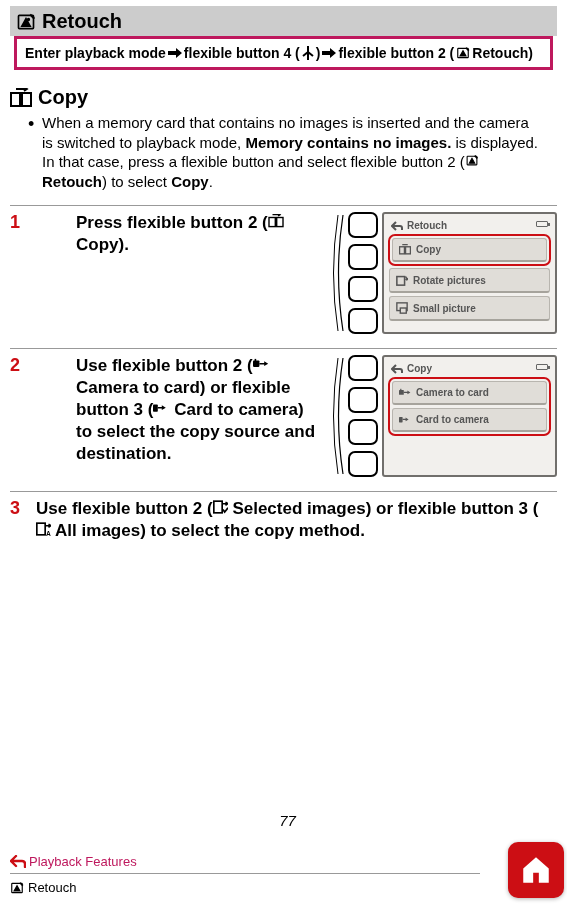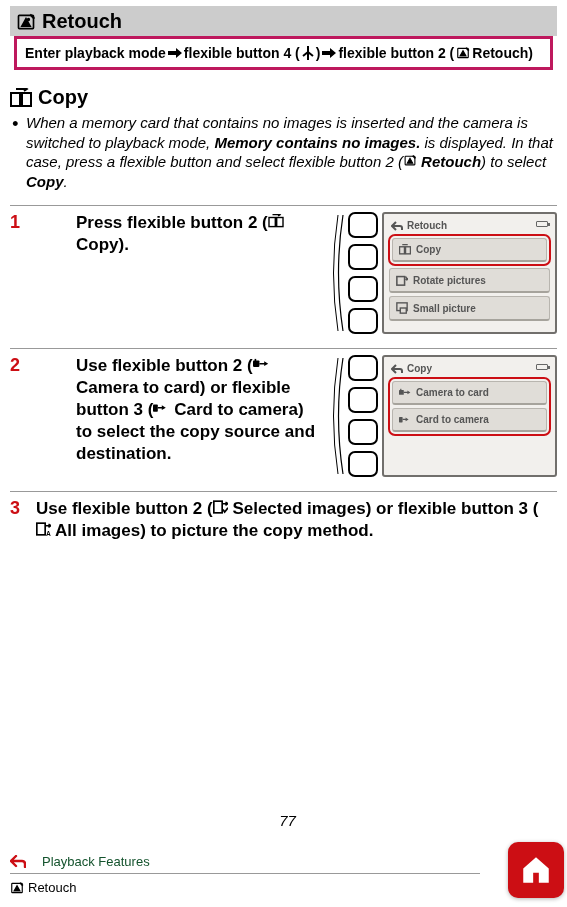--- a/index.html
+++ b/index.html
@@ -18,21 +18,21 @@
       padding: 6px 8px;
       font-size: 14px; font-weight: bold;
       display: flex; align-items: center; flex-wrap: wrap; gap: 2px;
     }
     .icon { display: inline-flex; align-items: center; justify-content: center; }
     .h2-row {
       display: flex; align-items: center; gap: 6px;
       font-weight: bold; font-size: 20px; margin: 16px 0 3px 0;
     }
     .body-text { font-size: 15px; line-height: 1.3; }
-    ul.bullets { list-style: none; padding: 0; margin: 4px 0; font-style: italic; }
+    ul.bullets { list-style: none; padding: 0; margin: 4px 16px; }
     ul.bullets li { position: relative; padding-left: 16px; font-size: 15px; line-height: 1.3; }
     ul.bullets li::before {
       content: "•"; position: absolute; left: 2px; top: 0; font-size: 18px;
     }
 
     hr.sep { border: none; border-top: 1px solid #999; margin: 14px 0 6px 0; }
 
     .step { display: flex; gap: 10px; margin-bottom: 6px; }
     .step-num { color: #cc0e14; font-weight: bold; font-size: 18px; min-width: 16px; }
     .step-body { flex: 1; font-size: 17px; font-weight: bold; line-height: 1.3; }
@@ -100,21 +100,21 @@
       border: 2px solid #cc0e14;
       border-radius: 7px;
       padding: 2px;
       display: flex; flex-direction: column; gap: 3px;
       margin: -1px;
     }
 
     
     .pg-num { text-align: center; font-style: italic; font-size: 15px; position: absolute; bottom: 78px; width: 547px; padding-left: 28px; }
     .footer-area { position: absolute; bottom: 12px; left: 10px; right: 10px; }
-    .pb-row { display: flex; align-items: center; gap: 16px; color: #14532d; font-size: 13px; }
+    .pb-row { display: flex; align-items: center; gap: 3px; color: #be185d; font-size: 13px; }
     .pb-row .lbl { font-weight: normal; }
     .footer-sep { border: none; border-top: 1px solid #999; margin: 4px 0 6px 0; width: 470px; }
     .retouch-row { display: flex; align-items: center; gap: 4px; font-size: 13px; }
 
     .home-btn {
       position: absolute; right: 3px; bottom: 9px;
       width: 56px; height: 56px;
       background: #cc0e14; border-radius: 10px;
       display: flex; align-items: center; justify-content: center;
       box-shadow: 0 1px 4px rgba(0,0,0,.3);
@@ -347,21 +347,21 @@
             <rect x="1" y="1" width="10" height="14"></rect>
             <path d="M11 4 L17 4 M15 2 L18 4 L15 6" stroke-width="1.8"></path>
             <path d="M12 11 L14 14 L18 9"></path>
           </svg>
         </span> <span>Selected images</span><span>) or flexible button 3 (</span><span class="icon">
           <svg width="15" height="14" viewBox="0 0 18 16" fill="none" stroke="#000" stroke-width="2">
             <rect x="1" y="1" width="10" height="14"></rect>
             <path d="M11 4 L17 4 M15 2 L18 4 L15 6" stroke-width="1.8"></path>
             <text x="12" y="16" font-size="8" font-family="Arial" fill="#000" stroke="none">ALL</text>
           </svg>
-        </span> <span>All images</span><span>) to picture the copy method.</span>
+        </span> <span>All images</span><span>) to select the copy method.</span>
     </div>
   </div>
 
 </div>
 
 <div class="pg-num">77</div>
 
 <div class="footer-area">
   <div class="pb-row">
     <span class="icon">

